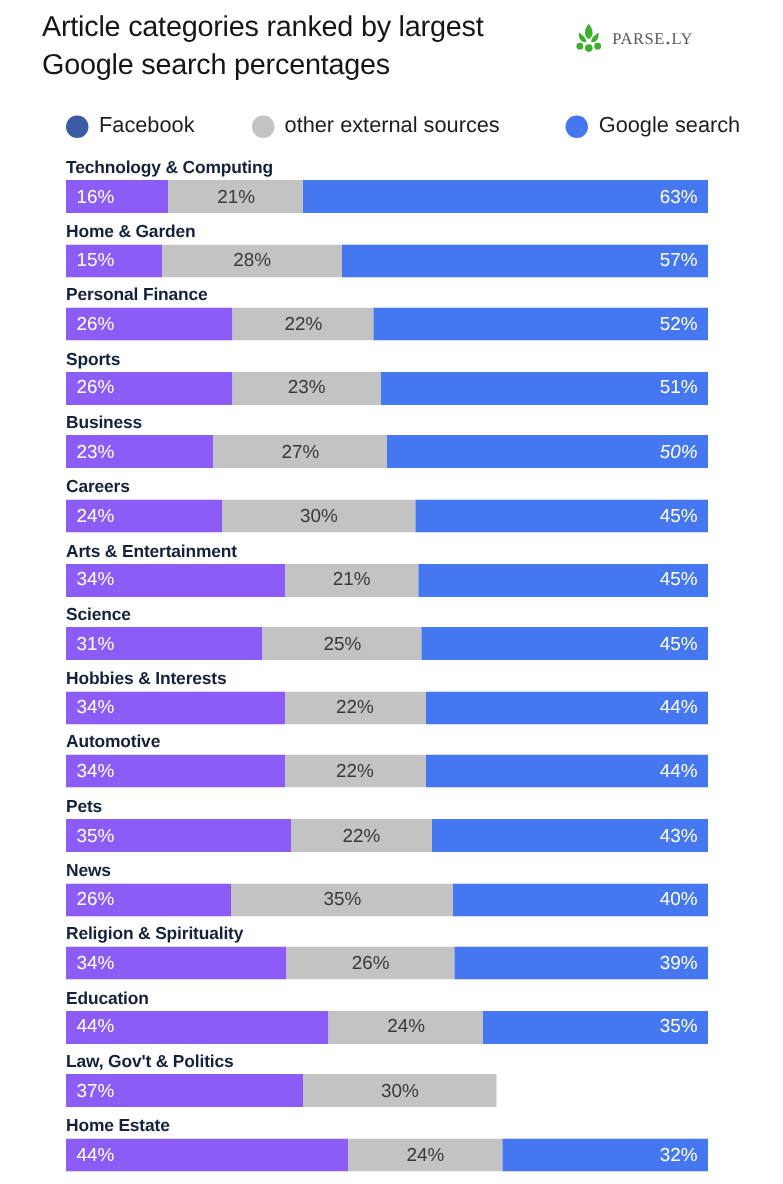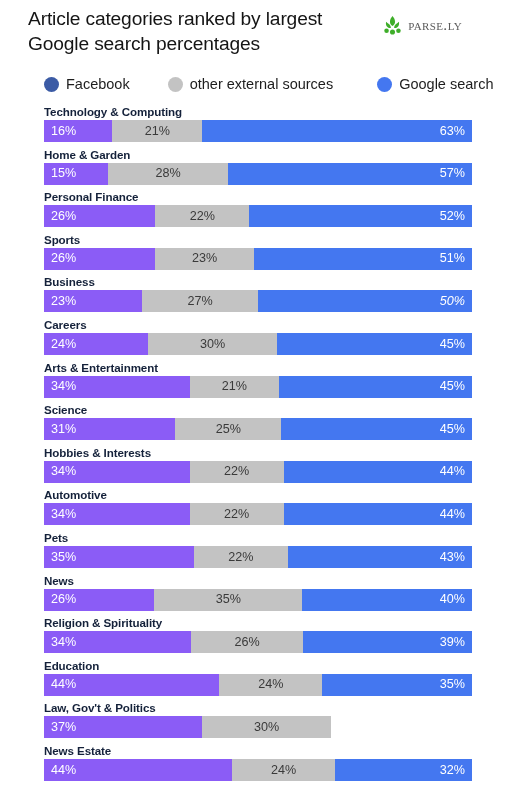--- a/index.html
+++ b/index.html
@@ -378,21 +378,21 @@
         <div class="bar">
           <div class="seg seg-fb" style="width: 37%;">
             <span>37%</span>
           </div>
           <div class="seg seg-other" style="width: 30%;">
             <span>30%</span>
           </div>
         </div>
       </div>
       <div class="row">
-        <div class="row-label">News Estate</div>
+        <div class="row-label">Home Estate</div>
         <div class="bar">
           <div class="seg seg-fb" style="width: 44%;">
             <span>44%</span>
           </div>
           <div class="seg seg-other" style="width: 24%;">
             <span>24%</span>
           </div>
           <div class="seg seg-google" style="width: 32%;">
             <span>32%</span>
           </div>

